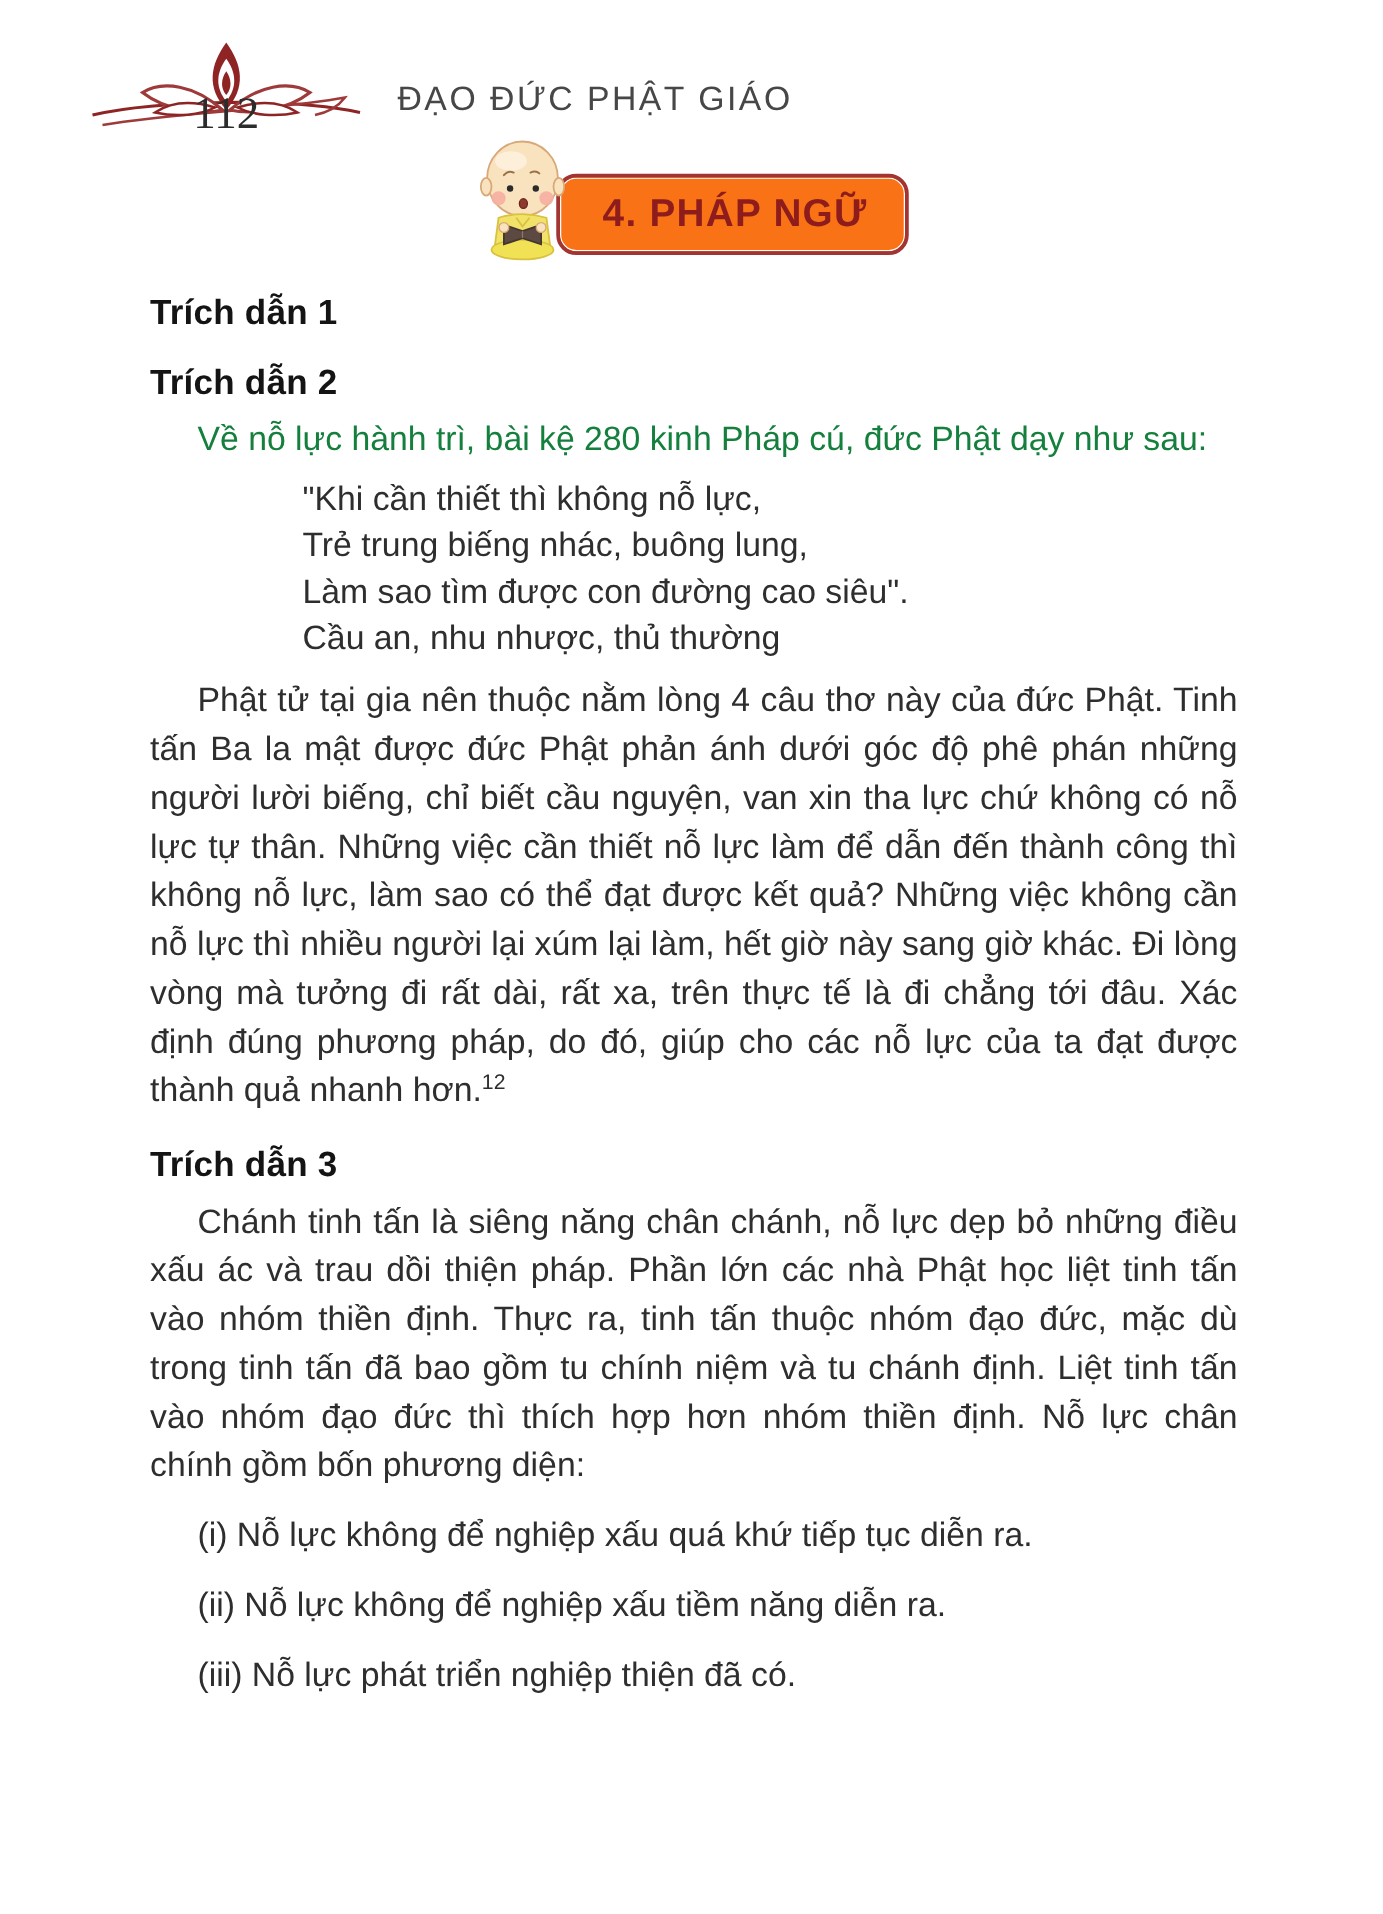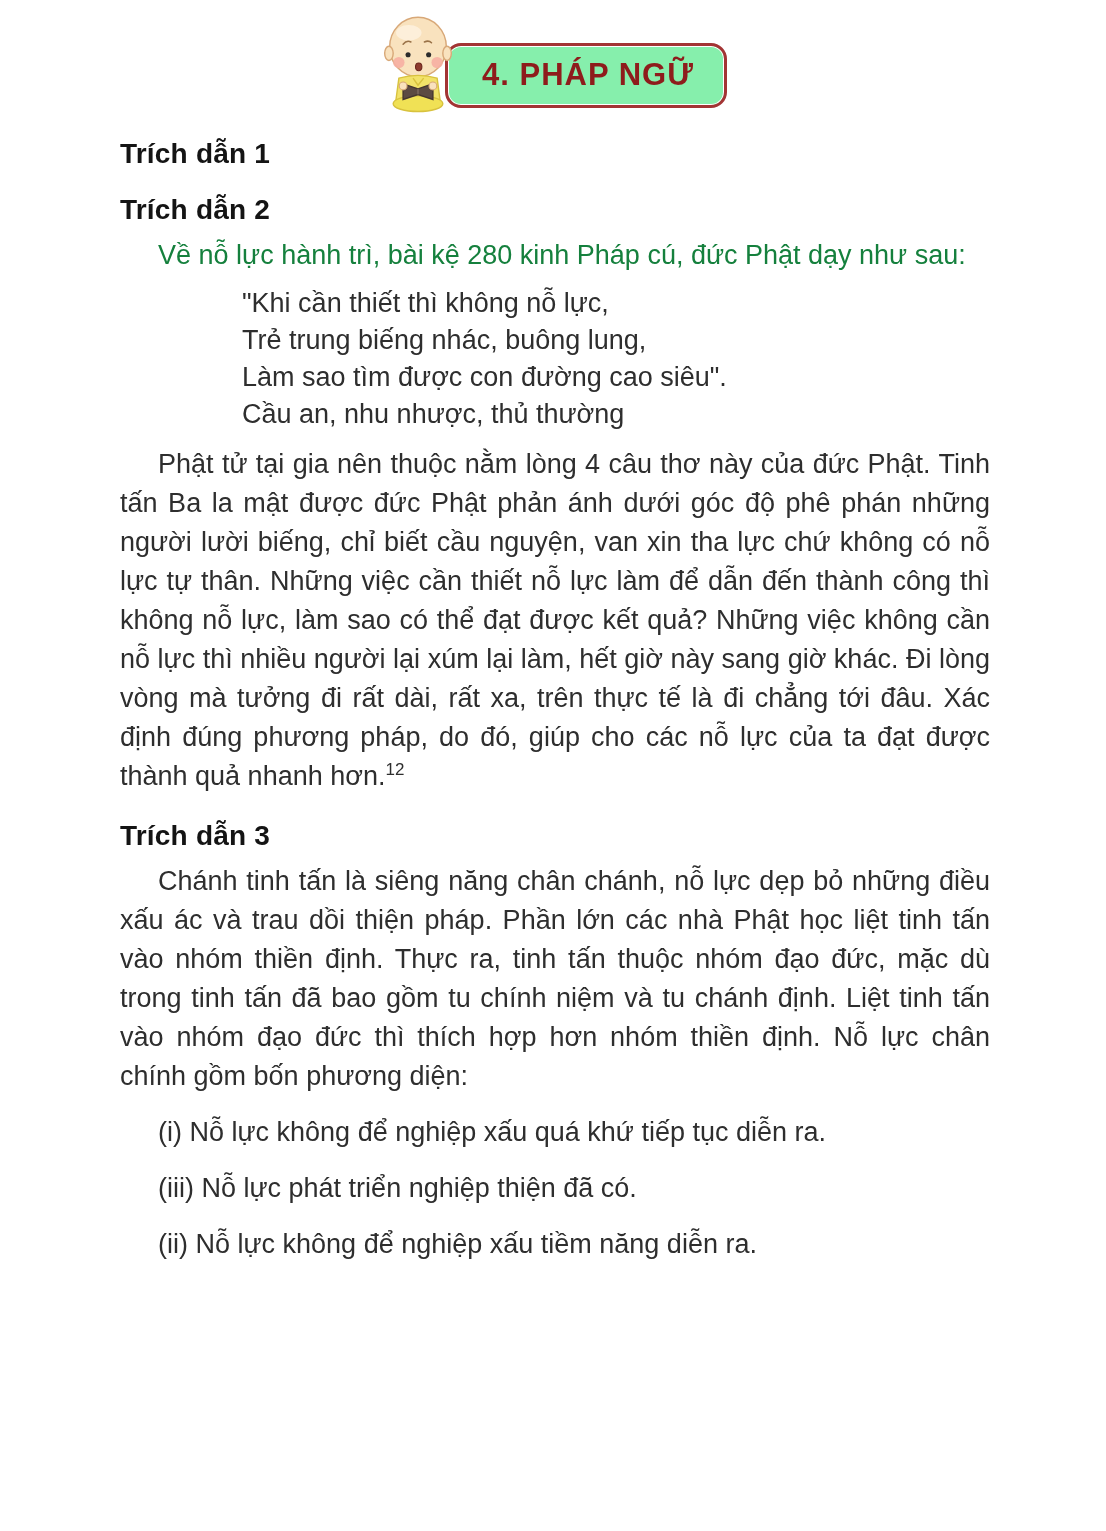--- a/index.html
+++ b/index.html
@@ -42,21 +42,21 @@
     height: 100px;
   }
   .monk { width: 78px; height: 100px; flex: none; position: relative; z-index: 2; }
   .chapter-badge {
     position: relative;
     z-index: 1;
     margin-left: -12px;
     margin-bottom: 6px;
     border: 3px solid #a33434;
     border-radius: 16px;
-    background: #86efac;
+    background: #f97316;
     color: #8e1c1c;
     font-weight: bold;
     font-size: 31px;
     letter-spacing: 1px;
     padding: 11px 30px 12px 34px;
     box-shadow: 0 0 0 1px #ffffff inset;
   }
 
   
   .section-heading {
@@ -99,20 +99,42 @@
     font-size: 17px;
     vertical-align: super;
     line-height: 0;
   }
 </style>
 </head>
 <body>
 
 <div class="page">
 
+  <div class="running-header">
+    <div class="lotus-wrap">
+      <svg width="218" height="88" viewBox="0 0 218 88">
+
+        <path d="M2,62 C55,50 160,48 216,60" fill="none" stroke="#8e2424" stroke-width="2.5"></path>
+        <path d="M10,70 C70,60 150,58 204,48 C198,56 190,60 180,62" fill="none" stroke="#9e3a3a" stroke-width="2"></path>
+
+        <path d="M106,58 C84,38 58,34 42,44 C60,58 88,62 106,58 Z" fill="#ffffff" stroke="#9e3a3a" stroke-width="2.5"></path>
+        <path d="M112,58 C134,38 160,34 176,44 C158,58 130,62 112,58 Z" fill="#ffffff" stroke="#9e3a3a" stroke-width="2.5"></path>
+
+        <path d="M100,56 C80,50 64,52 52,60 C70,64 88,62 100,56 Z" fill="#ffffff" stroke="#8e2424" stroke-width="2"></path>
+        <path d="M118,56 C138,50 154,52 166,60 C148,64 130,62 118,56 Z" fill="#ffffff" stroke="#8e2424" stroke-width="2"></path>
+
+        <path d="M109,4 C96,22 93,40 109,58 C125,40 122,22 109,4 Z" fill="#8e2424"></path>
+        <path d="M109,17 C101,28 100,40 109,51 C118,40 117,28 109,17 Z" fill="#ffffff"></path>
+        <path d="M109,27 C105,33 104,40 109,46 C114,40 113,33 109,27 Z" fill="#8e2424"></path>
+
+        <text x="109" y="72" text-anchor="middle" font-family="Liberation Serif, serif" font-size="36" fill="#2c2c2c">112</text>
+      </svg>
+    </div>
+    <div class="book-title">ĐẠO ĐỨC PHẬT GIÁO</div>
+  </div>
 
   <div class="badge-row">
     <svg class="monk" viewBox="0 0 110 140">
 
       <ellipse cx="55" cy="46" rx="40" ry="42" fill="#F9E2BE" stroke="#D8A878" stroke-width="2"></ellipse>
       <ellipse cx="42" cy="26" rx="18" ry="11" fill="#FDF1DD" opacity="0.9"></ellipse>
 
       <ellipse cx="14" cy="55" rx="6" ry="10" fill="#F9E2BE" stroke="#D8A878" stroke-width="2"></ellipse>
       <ellipse cx="96" cy="55" rx="6" ry="10" fill="#F9E2BE" stroke="#D8A878" stroke-width="2"></ellipse>
 
@@ -152,18 +174,18 @@
       <div class="poem-line">Trẻ trung biếng nhác, buông lung,</div>
       <div class="poem-line">Làm sao tìm được con đường cao siêu".</div>
       <div class="poem-line">Cầu an, nhu nhược, thủ thường</div>
     </div>
     <p class="para"><span>Phật tử tại gia nên thuộc nằm lòng 4 câu thơ này của đức Phật. Tinh tấn Ba la mật được đức Phật phản ánh dưới góc độ phê phán những người lười biếng, chỉ biết cầu nguyện, van xin tha lực chứ không có nỗ lực tự thân. Những việc cần thiết nỗ lực làm để dẫn đến thành công thì không nỗ lực, làm sao có thể đạt được kết quả? Những việc không cần nỗ lực thì nhiều người lại xúm lại làm, hết giờ này sang giờ khác. Đi lòng vòng mà tưởng đi rất dài, rất xa, trên thực tế là đi chẳng tới đâu. Xác định đúng phương pháp, do đó, giúp cho các nỗ lực của ta đạt được thành quả nhanh hơn.</span><sup class="fn-ref">12</sup></p>
 
     <div class="section-heading">Trích dẫn 3</div>
     <p class="para">Chánh tinh tấn là siêng năng chân chánh, nỗ lực dẹp bỏ những điều xấu ác và trau dồi thiện pháp. Phần lớn các nhà Phật học liệt tinh tấn vào nhóm thiền định. Thực ra, tinh tấn thuộc nhóm đạo đức, mặc dù trong tinh tấn đã bao gồm tu chính niệm và tu chánh định. Liệt tinh tấn vào nhóm đạo đức thì thích hợp hơn nhóm thiền định. Nỗ lực chân chính gồm bốn phương diện:</p>
     <div>
       <p class="list-item">(i) Nỗ lực không để nghiệp xấu quá khứ tiếp tục diễn ra.</p>
+      <p class="list-item">(ii) Nỗ lực không để nghiệp xấu tiềm năng diễn ra.</p>
       <p class="list-item">(iii) Nỗ lực phát triển nghiệp thiện đã có.</p>
-      <p class="list-item">(ii) Nỗ lực không để nghiệp xấu tiềm năng diễn ra.</p>
     </div>
 
   </div>
 </div>
 
 </body></html>

